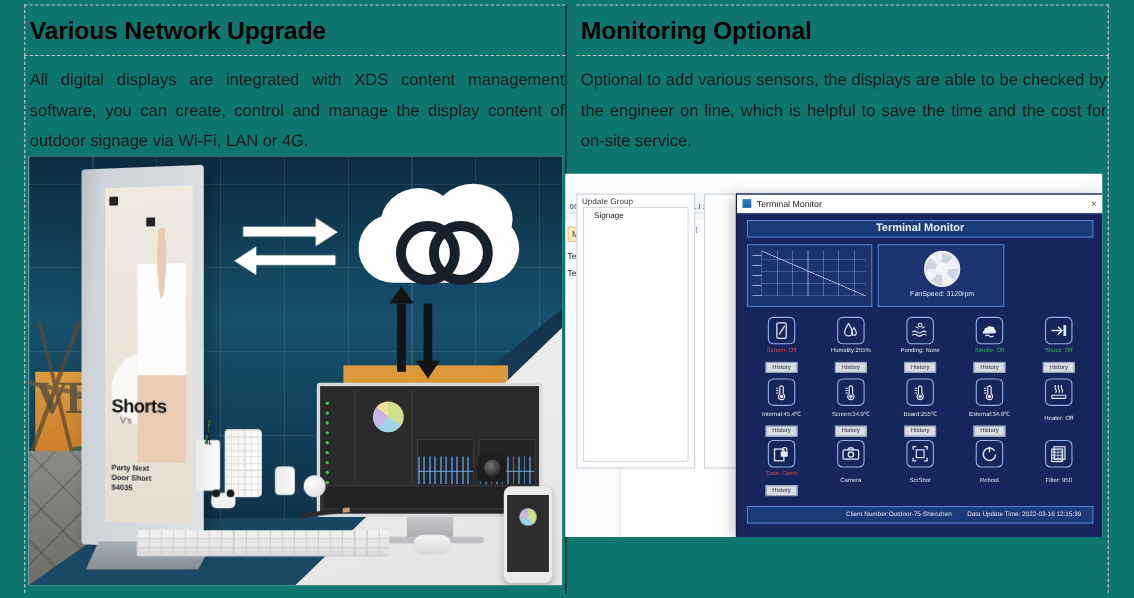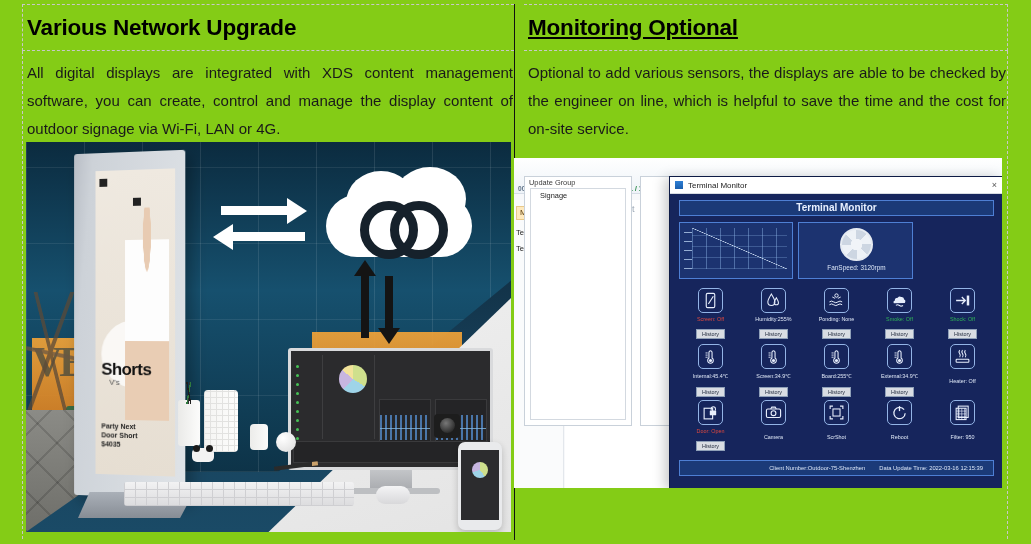--- a/index.html
+++ b/index.html
@@ -3,41 +3,41 @@
 <meta charset="utf-8">
 <style>
   * { box-sizing: border-box; margin: 0; padding: 0; }
   html, body {
     width: 1031px; height: 544px;
     background: #ffffff;
     font-family: "Liberation Sans", sans-serif;
     overflow: hidden;
   }
 
-  .page { position: relative; width: 1031px; height: 544px; background:#84cc16; }
+  .page { position: relative; width: 1031px; height: 544px; background:#0f766e; }
 
   
   .table {
     position:absolute; left:22px; top:4px;
     width: 987px; height: 536px;
     display:flex;
   }
   .col { position:relative; width:493px; }
   .col-left  { border-right: 1px solid #111; }
   .col-right { padding-left: 9px; }
 
   .hdr-cell {
     border-top: 1px dashed #c8c8c8;
     border-bottom: 1px dashed #c8c8c8;
     border-left: 1px dashed #c8c8c8;
     height: 47px;
     display:flex; align-items:center;
     padding-left: 4px;
   }
-  .col-right .hdr-cell { border-left: none; border-right:1px dashed #c8c8c8;text-decoration:underline;}
+  .col-right .hdr-cell { border-left: none; border-right:1px dashed #c8c8c8;}
   .hdr-title {
     font-size: 22.5px; font-weight: bold; color:#000;
     letter-spacing:-0.2px;
   }
   .body-cell {
     border-left: 1px dashed #c8c8c8;
     padding: 8px 10px 0 4px;
     height: 488px;
   }
   .col-right .body-cell { border-left:none; border-right:1px dashed #c8c8c8; }

